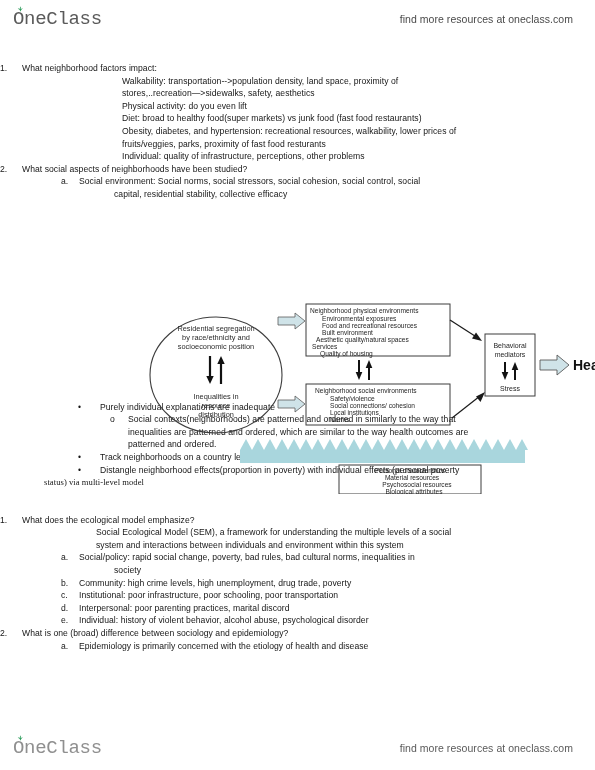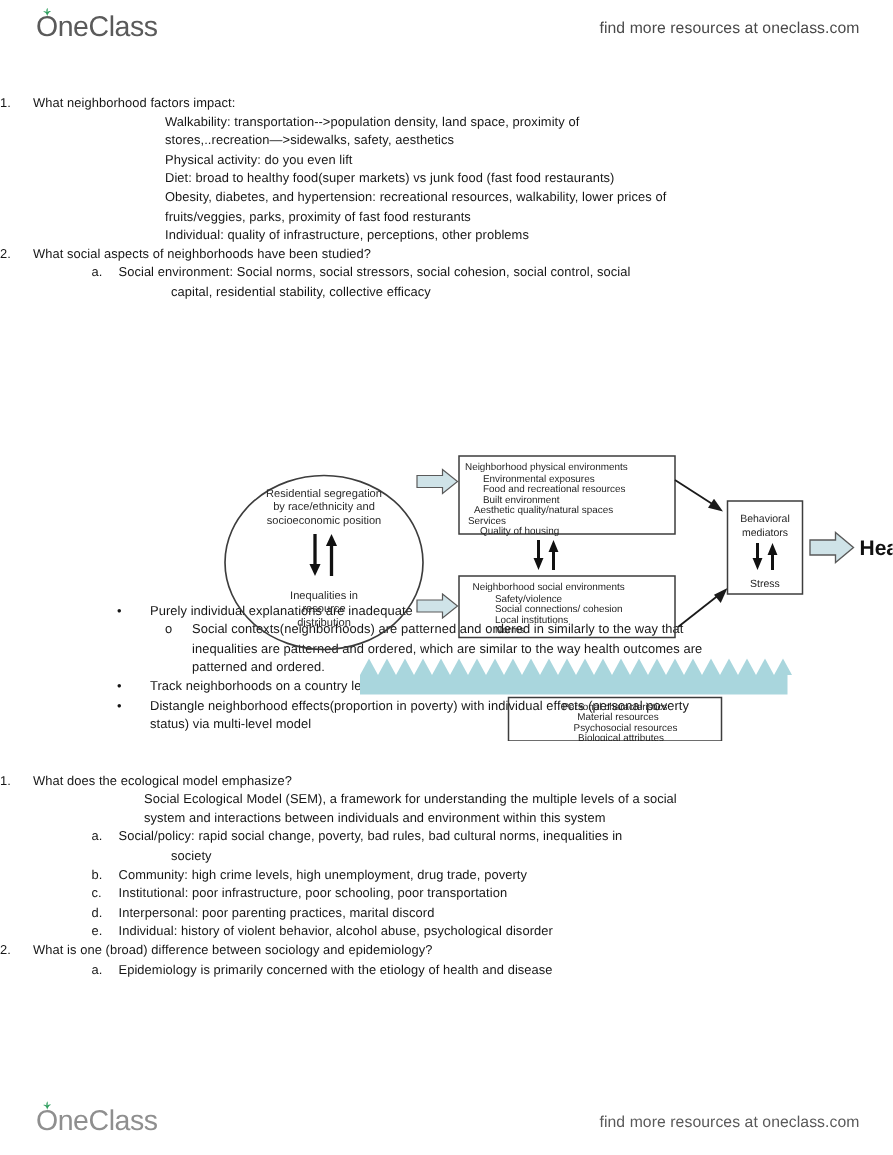--- a/index.html
+++ b/index.html
@@ -23,24 +23,24 @@
     width: 595px;
     height: 34px;
     display: flex;
     align-items: center;
   }
   .brand-bar.header { top: 2px; }
   .brand-bar.footer { top: 731px; }
 
   .logo {
     position: absolute;
-    left: 24px;
+    left: 13px;
     display: flex;
     align-items: flex-start;
-    font-family: Liberation Sans, sans-serif;
+    font-family: Liberation Mono, monospace;
   }
   .logo-mark {
     position: relative;
     display: inline-block;
   }
   .logo-text {
     font-size: 19px;
     letter-spacing: -0.3px;
     color: #5a5a5a;
     font-weight: 400;
@@ -74,32 +74,32 @@
   }
   .line {
     font-size: 8.6px;
     line-height: 12.6px;
     color: #161616;
     white-space: nowrap;
     letter-spacing: 0.05px;
   }
   .ind-num     { text-indent: -0px; }
   .num-marker  { display: inline-block; width: 22px; }
-  .ind-plain   { padding-left: 110px; }
+  .ind-plain   { padding-left: 110px; margin-left: 12px; }
   .ind-letter  { padding-left: 61px; }
   .let-marker  { display: inline-block; width: 18px; }
   .ind-cont    { padding-left: 114px; }
   .ind-cont2   { padding-left: 96px; }
 
   .bullet-row  { padding-left: 78px; }
   .bul-marker  { display: inline-block; width: 22px; }
   .sub-row     { padding-left: 110px; }
   .sub-marker  { display: inline-block; width: 18px; }
   .sub-cont    { padding-left: 128px; }
-  .bul-cont    { padding-left: 100px; }
+  .bul-cont    { padding-left: 44px; font-family: Liberation Serif, serif; }
 
   
   .diagram {
     position: absolute;
     left: 140px;
     top: 236px;
     width: 455px;
     height: 196px;
   }
   .diagram svg { display: block; }

